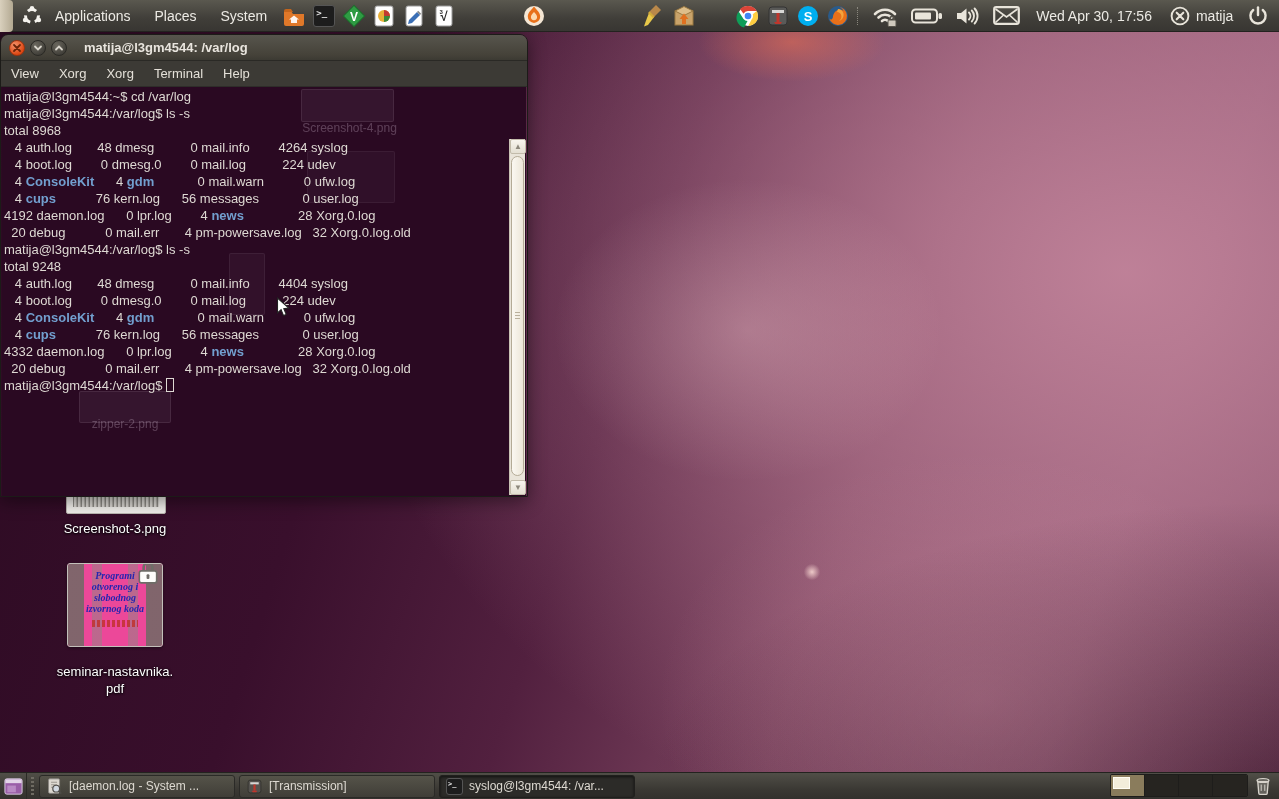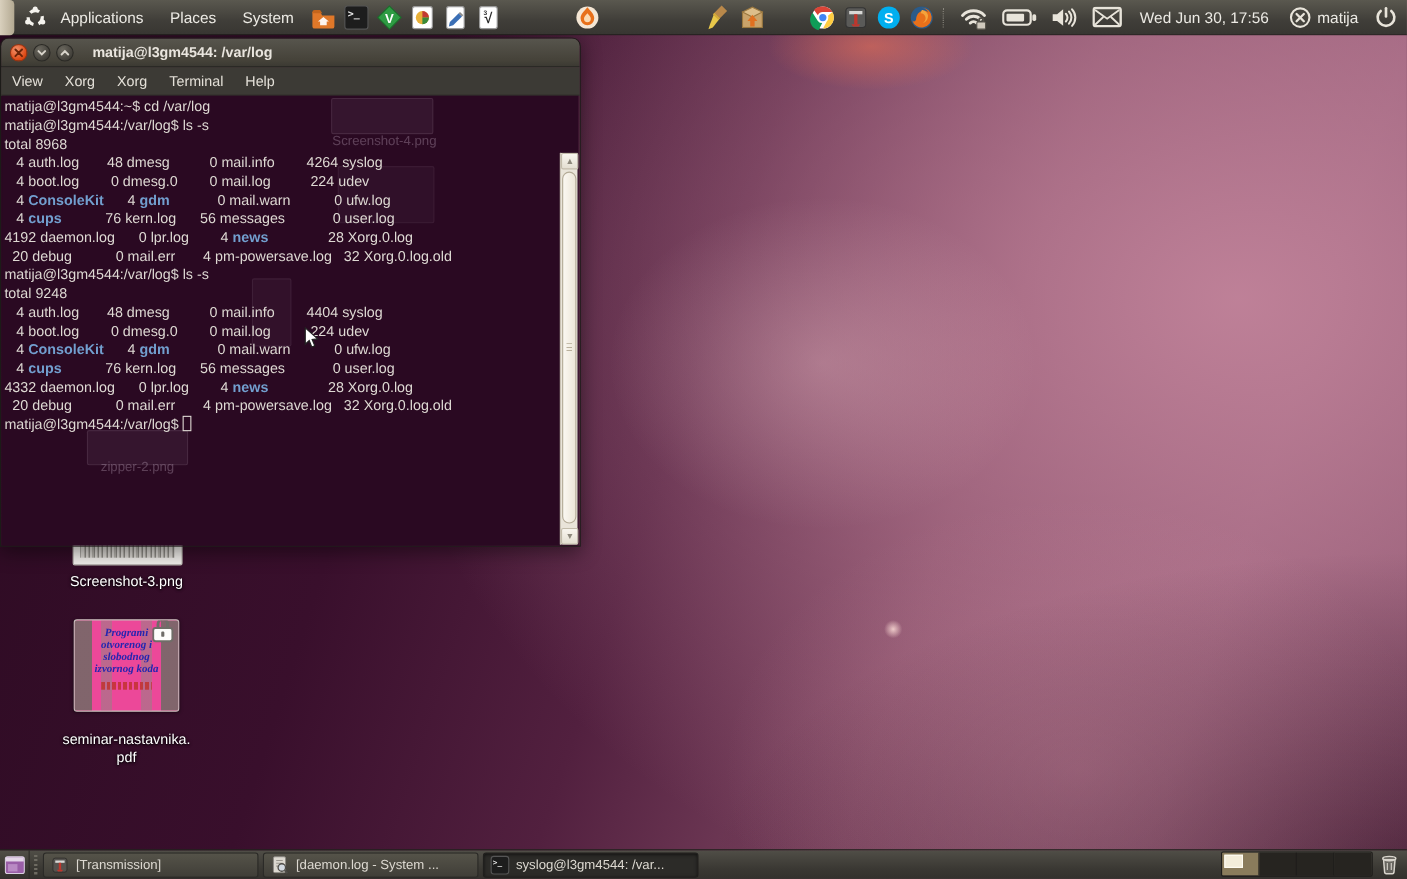--- a/index.html
+++ b/index.html
@@ -278,21 +278,21 @@
         <path d="M2 7v6h4l5.5 4.5v-15L6 7z" fill="#e8e4da"></path>
         <path d="M14 6.5a5 5 0 0 1 0 7M16.8 4.5a8 8 0 0 1 0 11M19.6 2.5a11 11 0 0 1 0 15" stroke="#e8e4da" stroke-width="1.9" fill="none" stroke-linecap="round"></path>
       </svg>
   </span>
   <span class="indicator">
     <svg width="27" height="19" viewBox="0 0 27 19">
         <rect x="1.2" y="1.2" width="24.6" height="16.6" rx="2" fill="none" stroke="#e8e4da" stroke-width="2.2"></rect>
         <path d="m2.5 3 11 8 11-8M2.5 16.5 10 9.5M24.5 16.5 17 9.5" stroke="#e8e4da" stroke-width="1.7" fill="none"></path>
       </svg>
   </span>
-  <div class="clock">Wed Jun 30, 17:56</div>
+  <div class="clock">Wed Apr 30, 17:56</div>
   <div class="user-menu">
     <svg width="20" height="20" viewBox="0 0 20 20">
         <circle cx="10" cy="10" r="8.4" fill="#46443e" stroke="#e8e4da" stroke-width="1.9"></circle>
         <path d="m6.7 6.7 6.6 6.6M13.3 6.7l-6.6 6.6" stroke="#e8e4da" stroke-width="2.1" stroke-linecap="round"></path>
       </svg>
     <span>matija</span>
   </div>
   <span class="power-btn">
     <svg width="22" height="22" viewBox="0 0 22 22">
         <path d="M11 2.5v7.5" stroke="#e8e4da" stroke-width="2.4" stroke-linecap="round"></path>
@@ -385,37 +385,37 @@
   <span class="show-desktop">
     <svg width="21" height="21" viewBox="0 0 22 22">
         <rect x="2" y="3" width="18" height="16" rx="2" fill="#9a5fa8" stroke="#d9cfe0"></rect>
         <rect x="2.5" y="3.5" width="17" height="4" fill="#e3d5e8"></rect>
         <rect x="4.5" y="10" width="9" height="7" fill="#b98ac4"></rect>
       </svg>
   </span>
   <div class="tasklist-grip"></div>
 
   <div class="task-btn">
+    <svg width="17" height="17" viewBox="0 0 20 20">
+        <rect x="3" y="1" width="13" height="17" rx="1.5" fill="#dcd8d0" stroke="#8a8782"></rect>
+        <path d="M6 5h7M6 8h7M6 11h4" stroke="#9a968e" stroke-width="1.2"></path>
+        <circle cx="12" cy="12.5" r="4" fill="rgba(205,218,232,.7)" stroke="#4e4c48" stroke-width="1.4"></circle>
+        <path d="m15 15.5 3 3" stroke="#4e4c48" stroke-width="2"></path>
+      </svg>
+    <span class="task-label">[daemon.log - System ...</span>
+  </div>
+
+  <div class="task-btn">
     <svg width="17" height="17" viewBox="0 0 24 24">
         <rect x="3" y="3" width="18" height="18" rx="3" fill="#55534f" stroke="#2c2b28"></rect>
         <rect x="6" y="6" width="12" height="3" fill="#d8d8d6"></rect>
         <path d="M10.5 9h3v9h-3z" fill="#c0362c"></path>
         <path d="M8 18h8l-1.5 2.2h-5z" fill="#c0362c"></path>
       </svg>
     <span class="task-label">[Transmission]</span>
-  </div>
-
-  <div class="task-btn">
-    <svg width="17" height="17" viewBox="0 0 20 20">
-        <rect x="3" y="1" width="13" height="17" rx="1.5" fill="#dcd8d0" stroke="#8a8782"></rect>
-        <path d="M6 5h7M6 8h7M6 11h4" stroke="#9a968e" stroke-width="1.2"></path>
-        <circle cx="12" cy="12.5" r="4" fill="rgba(205,218,232,.7)" stroke="#4e4c48" stroke-width="1.4"></circle>
-        <path d="m15 15.5 3 3" stroke="#4e4c48" stroke-width="2"></path>
-      </svg>
-    <span class="task-label">[daemon.log - System ...</span>
   </div>
 
   <div class="task-btn active">
     <span class="icon-terminal-sm">&gt;_</span>
     <span class="task-label">syslog@l3gm4544: /var...</span>
   </div>
 
   <div class="ws-switcher" id="ws-switcher">
       <div class="ws-cell active">
         <div class="ws-mini"></div>

